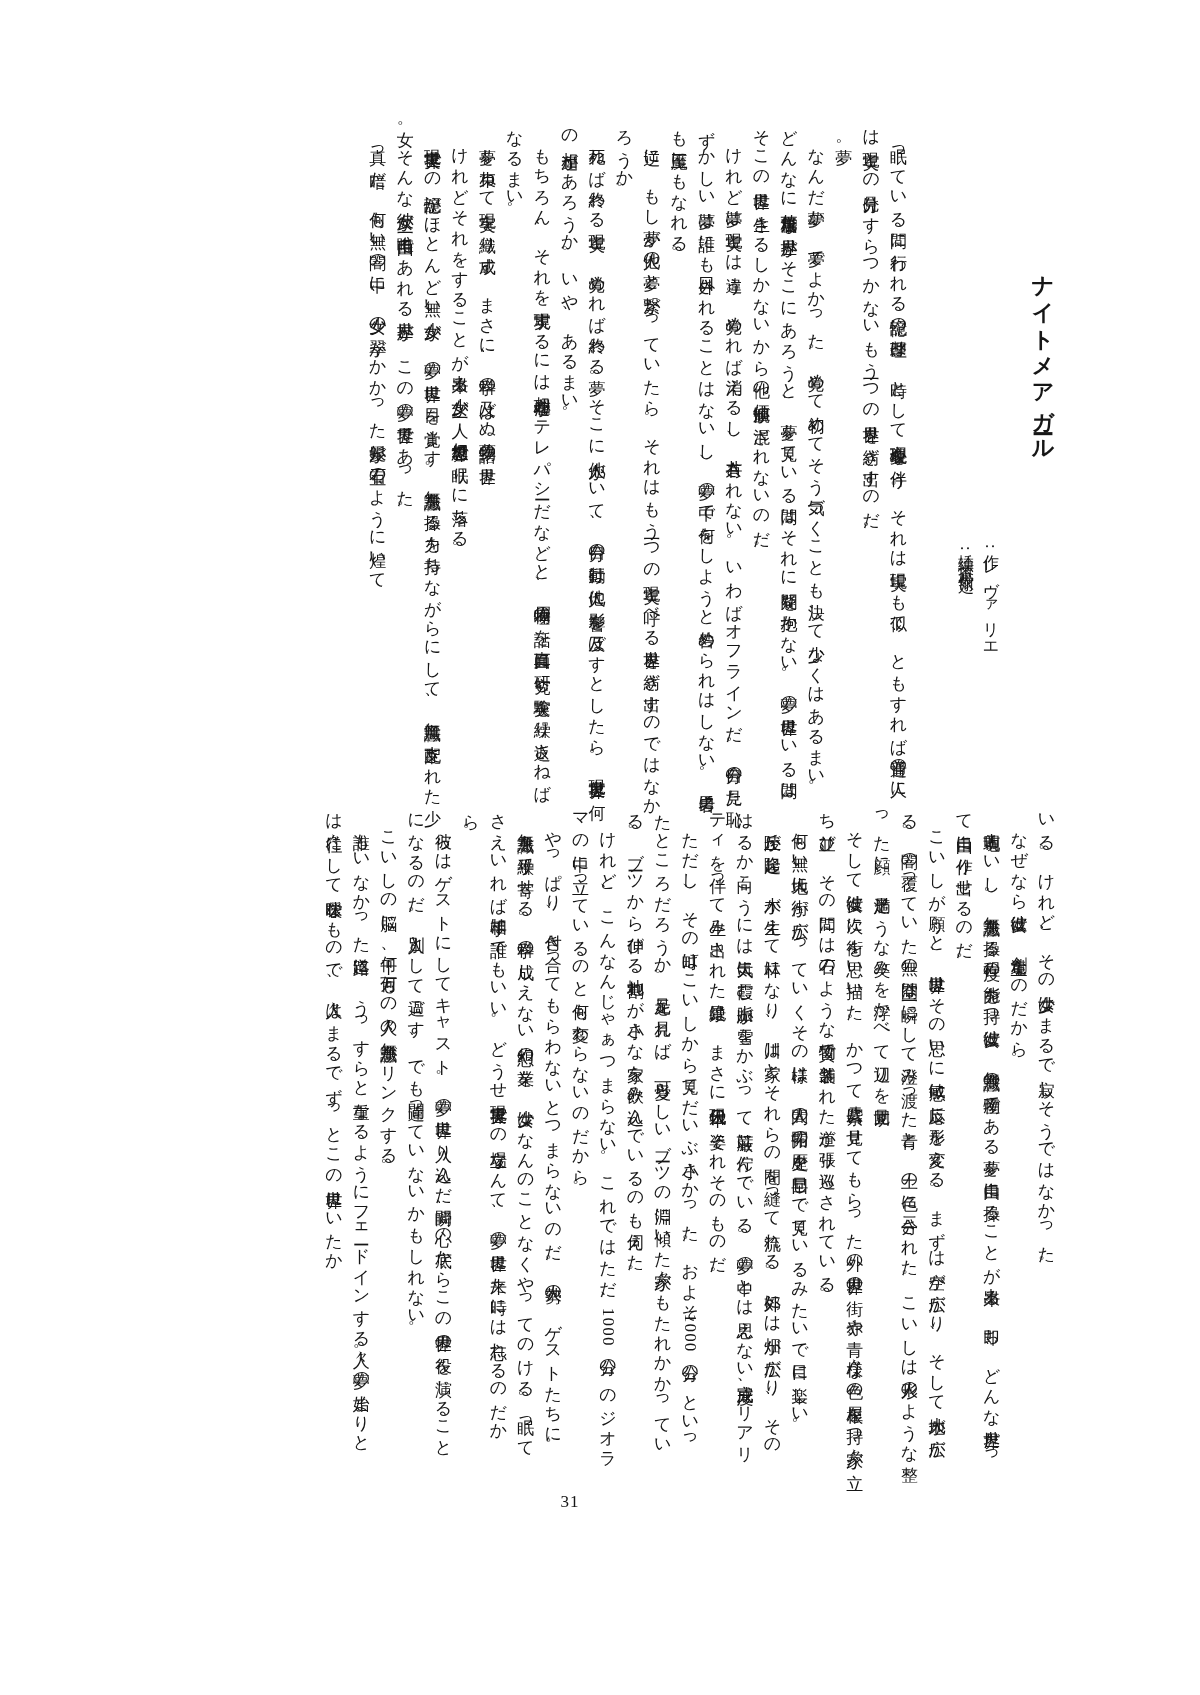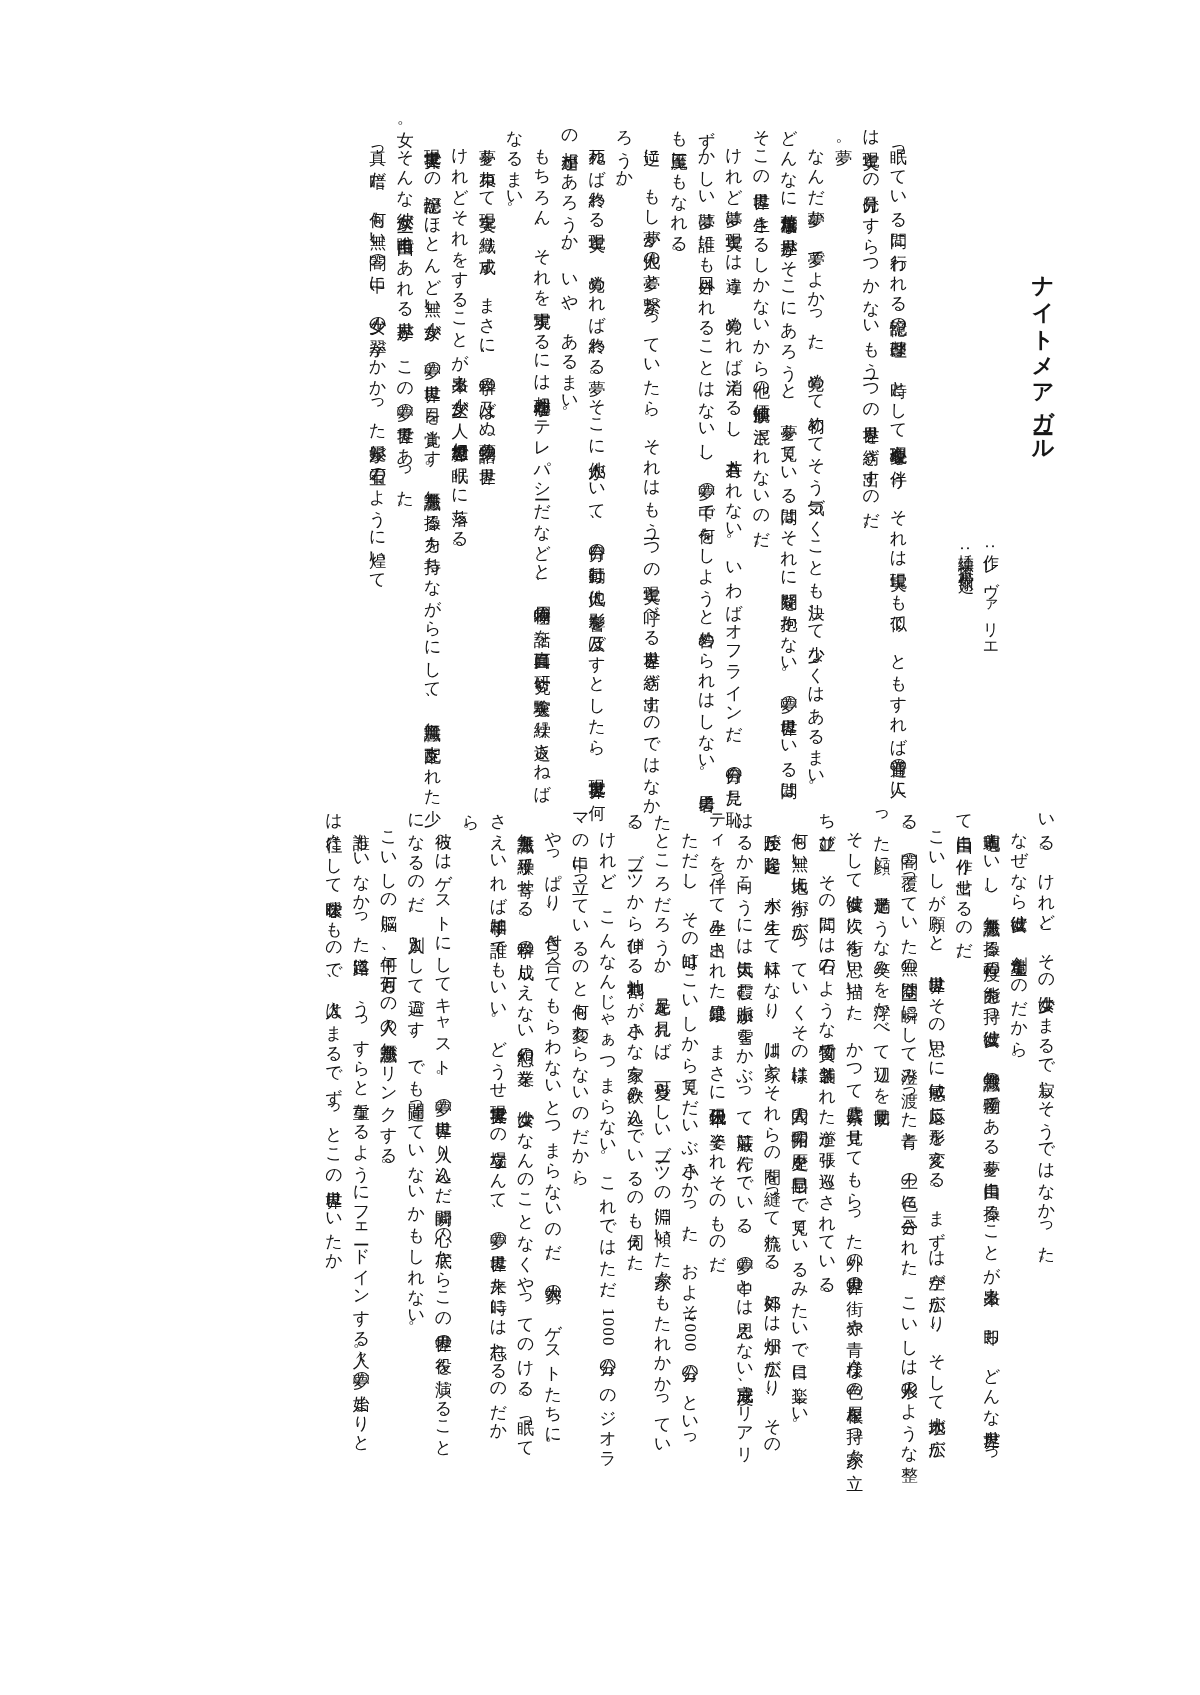--- a/index.html
+++ b/index.html
@@ -94,14 +94,15 @@
         <p>ただし、その町はこいしから見てだいぶ小さかった。およそ1000分の1といったところだろうか。足元を見れば、可愛らしいブーツの淵に傾いた家々がもたれかかっている。ブーツから伸びる地割れが小さな家を飲み込んでいるのも伺えた。</p>
         <p>けれど、こんなんじゃぁつまらない。これではただ、1000分の1のジオラマの中に立っているのと何も変わらないのだから。</p>
         <p>やっぱり、付き合ってもらわないとつまらないのだ。大勢の、ゲストたちに。</p>
         <p>無意識を手繰り寄せる。科学の成しえない幻想の業を、少女はなんのことなくやってのける。眠ってさえいれば相手は誰でもいい。どうせ現実世界での立場なんて、夢の世界に来た時には忘れるのだから。</p>
         <p>彼らはゲストにしてキャスト。夢の世界に入り込んだ瞬間、心の底からこの世界の役を演じることになるのだ。別人として過ごす、でも間違っていないかもしれない。</p>
         <p>こいしの脳に、何千、何万もの人々の無意識がリンクする。</p>
         <p>誰もいなかった道路に、うっすらと重なるようにフェードインする人々。夢の始まりとは往々にして曖昧なもので、人々はまるでずっとこの世界にいたか</p>
       </div>
   </div>
 
+  <div class="page-number">31</div>
 
 </div>
 
 </body></html>

